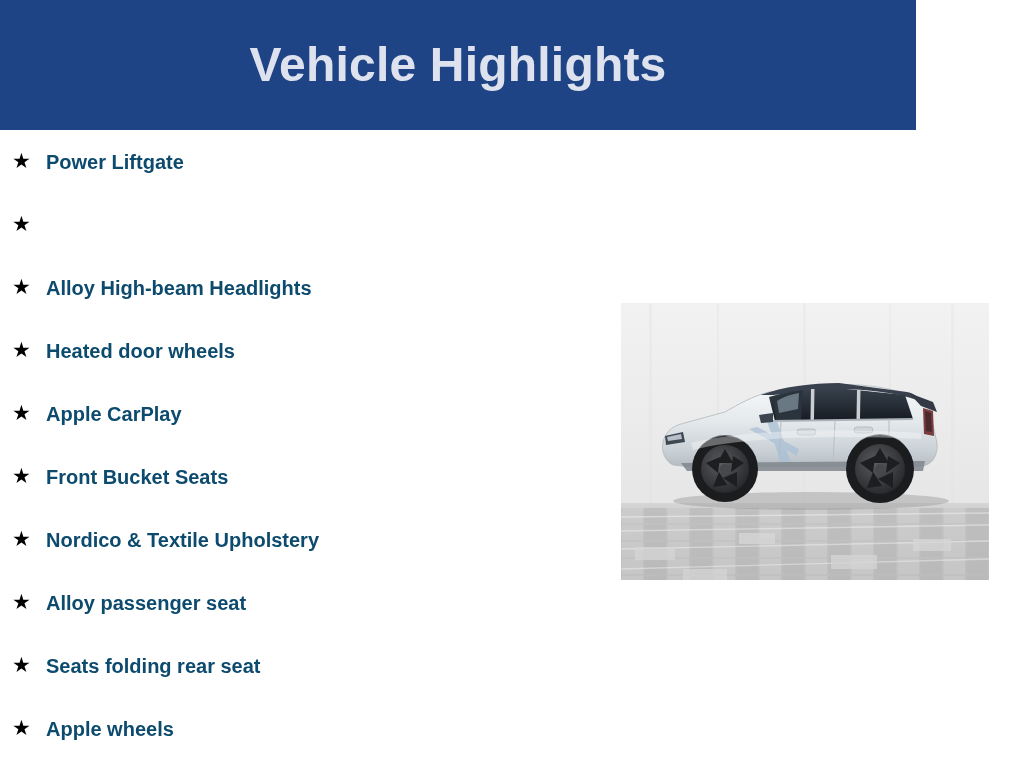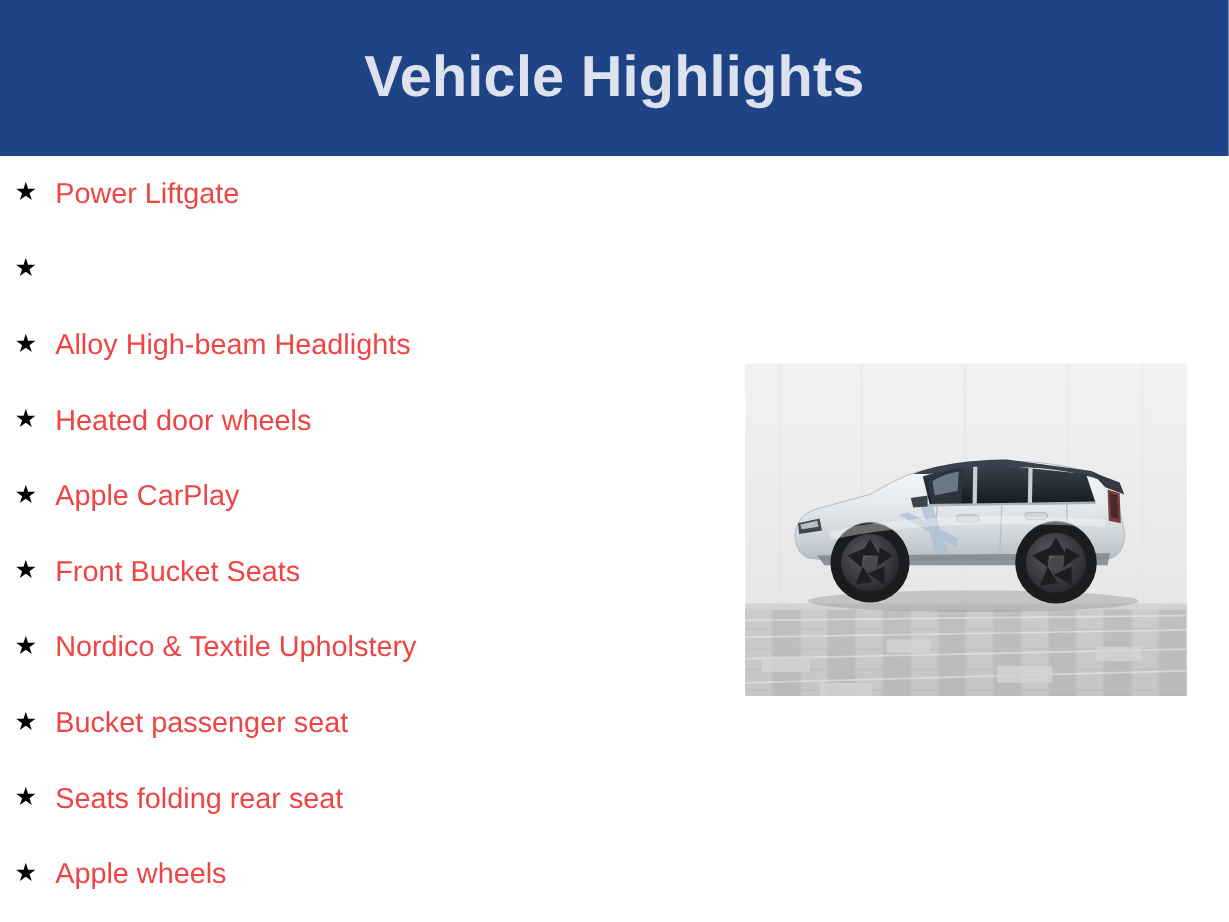--- a/index.html
+++ b/index.html
@@ -14,21 +14,21 @@
     font-family: "Liberation Sans", sans-serif;
     overflow: hidden;
     position: relative;
   }
 
   
   .header-banner {
     position: absolute;
     top: 0;
     left: 0;
-    width: 1024px;
+    width: 916px;
     height: 130px;
     background: #1e4485;
     display: flex;
     align-items: center;
     justify-content: center;
   }
   .page-title {
     font-size: 48px;
     font-weight: bold;
     color: #dde2ee;
@@ -69,23 +69,23 @@
     width: 22px;
     font-size: 21px;
     line-height: 1;
     color: #000000;
     text-align: left;
     flex: 0 0 auto;
     margin-right: 12px;
     transform: translateY(-1px);
   }
   .highlight-label {
-    font-size: 24px;
-    font-weight: normal;
-    color: #ef4444;
+    font-size: 20px;
+    font-weight: bold;
+    color: #0c4a6e;
     line-height: 1;
     white-space: nowrap;
   }
 
   
   .vehicle-photo {
     position: absolute;
     left: 621px;
     top: 173px;   
     width: 368px;
@@ -139,21 +139,21 @@
       <span class="highlight-label">Front Bucket Seats</span>
     </li>
 
     <li class="highlight-item">
       <span class="star-bullet">★</span>
       <span class="highlight-label">Nordico &amp; Textile Upholstery</span>
     </li>
 
     <li class="highlight-item">
       <span class="star-bullet">★</span>
-      <span class="highlight-label">Bucket passenger seat</span>
+      <span class="highlight-label">Alloy passenger seat</span>
     </li>
 
     <li class="highlight-item">
       <span class="star-bullet">★</span>
       <span class="highlight-label">Seats folding rear seat</span>
     </li>
 
     <li class="highlight-item">
       <span class="star-bullet">★</span>
       <span class="highlight-label">Apple wheels</span>

